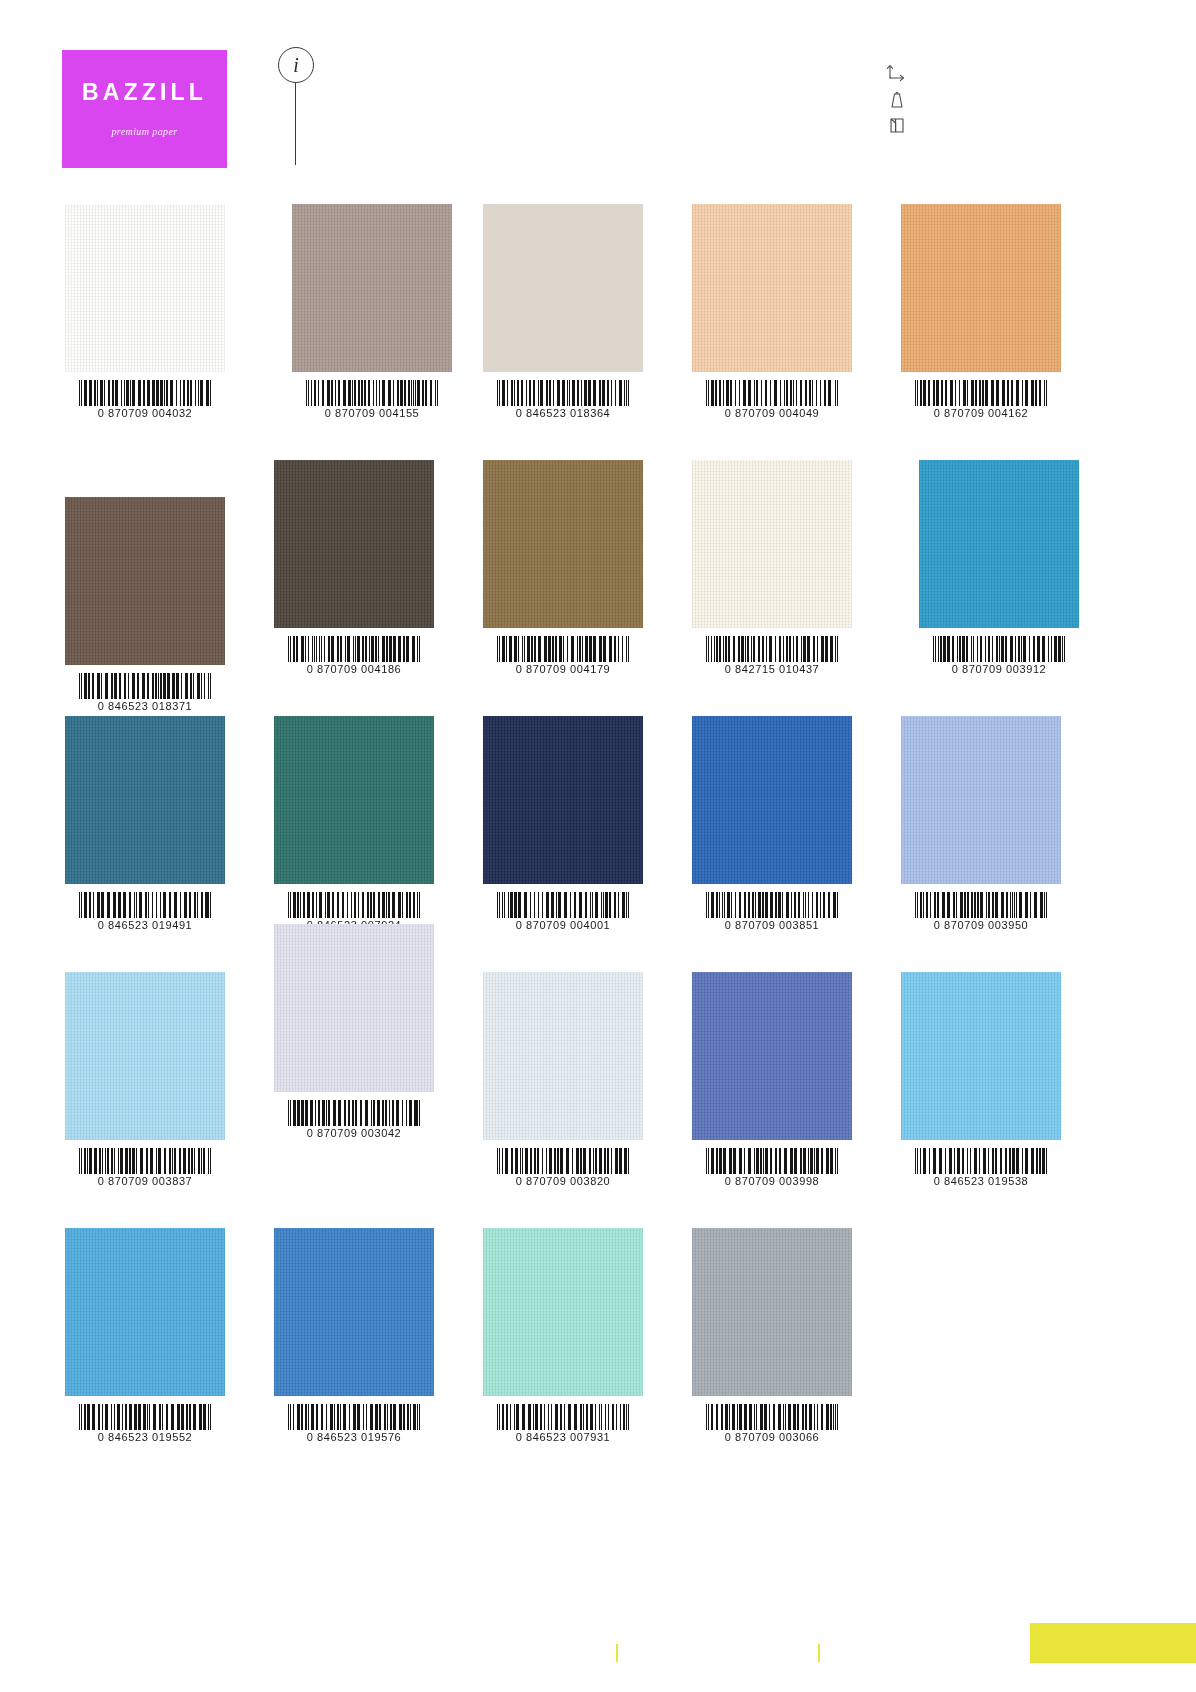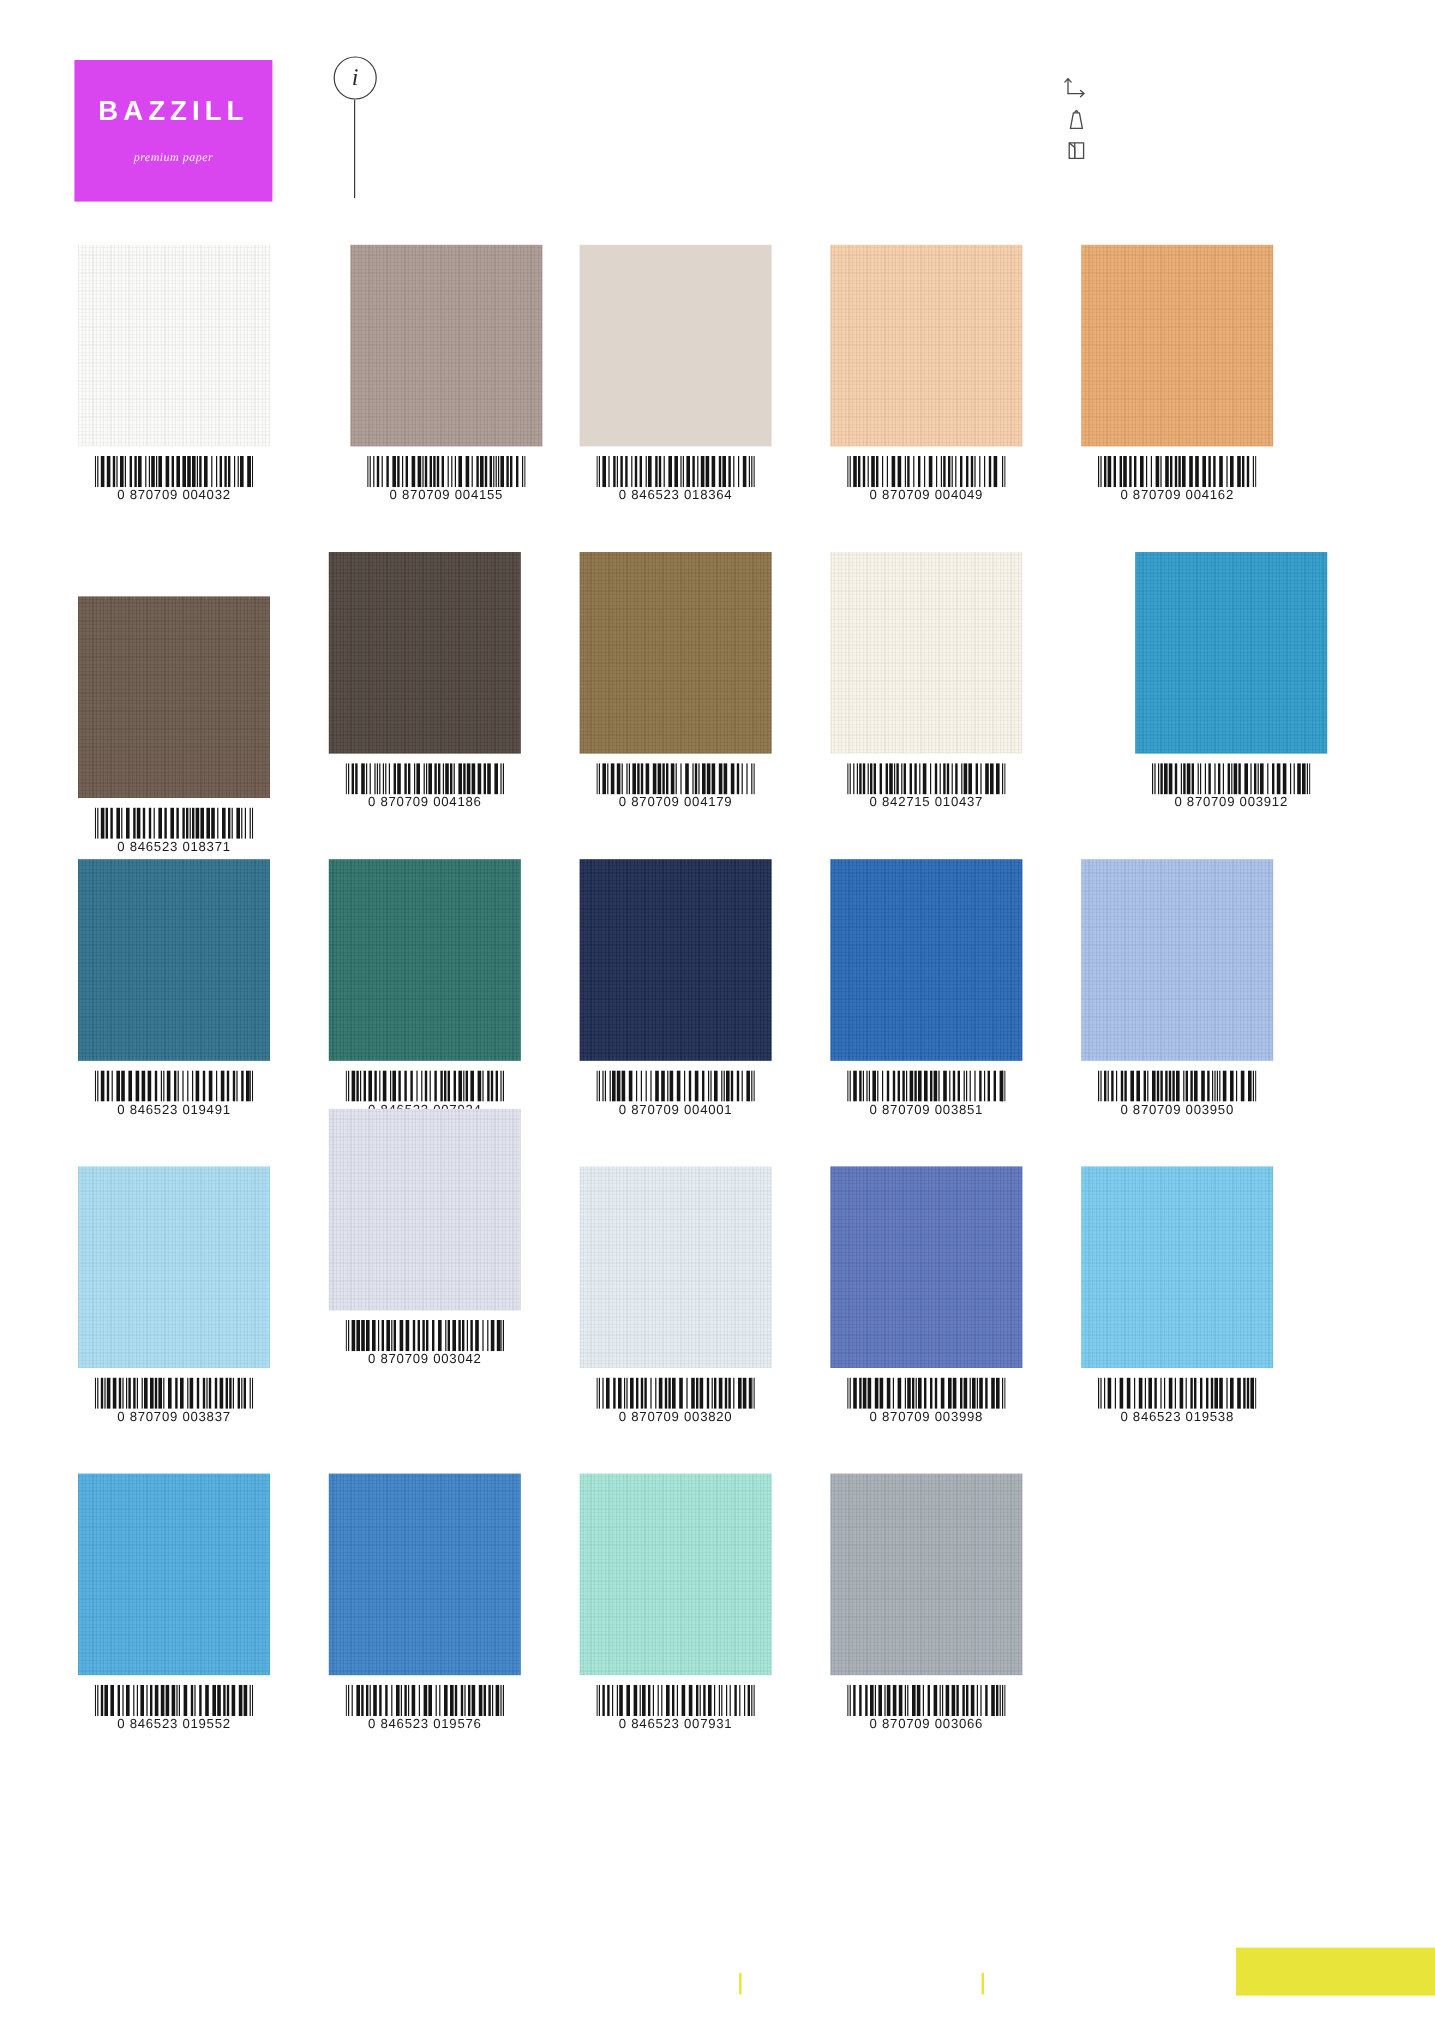--- a/index.html
+++ b/index.html
@@ -613,21 +613,21 @@
           <rect x="111" y="0" width="1" height="26" fill="#151515"></rect>
           <rect x="115" y="0" width="3" height="26" fill="#151515"></rect>
           <rect x="119" y="0" width="3" height="26" fill="#151515"></rect>
           <rect x="124" y="0" width="3" height="26" fill="#151515"></rect>
           <rect x="129" y="0" width="1" height="26" fill="#151515"></rect>
           <rect x="131" y="0" width="1" height="26" fill="#151515"></rect>
         </svg>
         <div class="barcode-digits">0  842715  010437</div>
       </div>
     </div>
-    <div class="swatch-cell" style="left: 946px; top: 460px; position: absolute; text-align: center;">
+    <div class="swatch-cell" style="left: 919px; top: 460px; position: absolute; text-align: center;">
       <div class="swatch-chip" style="background: rgb(46, 155, 201);">
         <div class="swatch-tex"></div>
       </div>
       <div class="barcode-block">
         <svg class="barcode-bars" viewBox="0 0 132 26" preserveAspectRatio="none">
           <rect x="0" y="0" width="1" height="26" fill="#151515"></rect>
           <rect x="2" y="0" width="1" height="26" fill="#151515"></rect>
           <rect x="5" y="0" width="1" height="26" fill="#151515"></rect>
           <rect x="7" y="0" width="2" height="26" fill="#151515"></rect>
           <rect x="10" y="0" width="3" height="26" fill="#151515"></rect>

